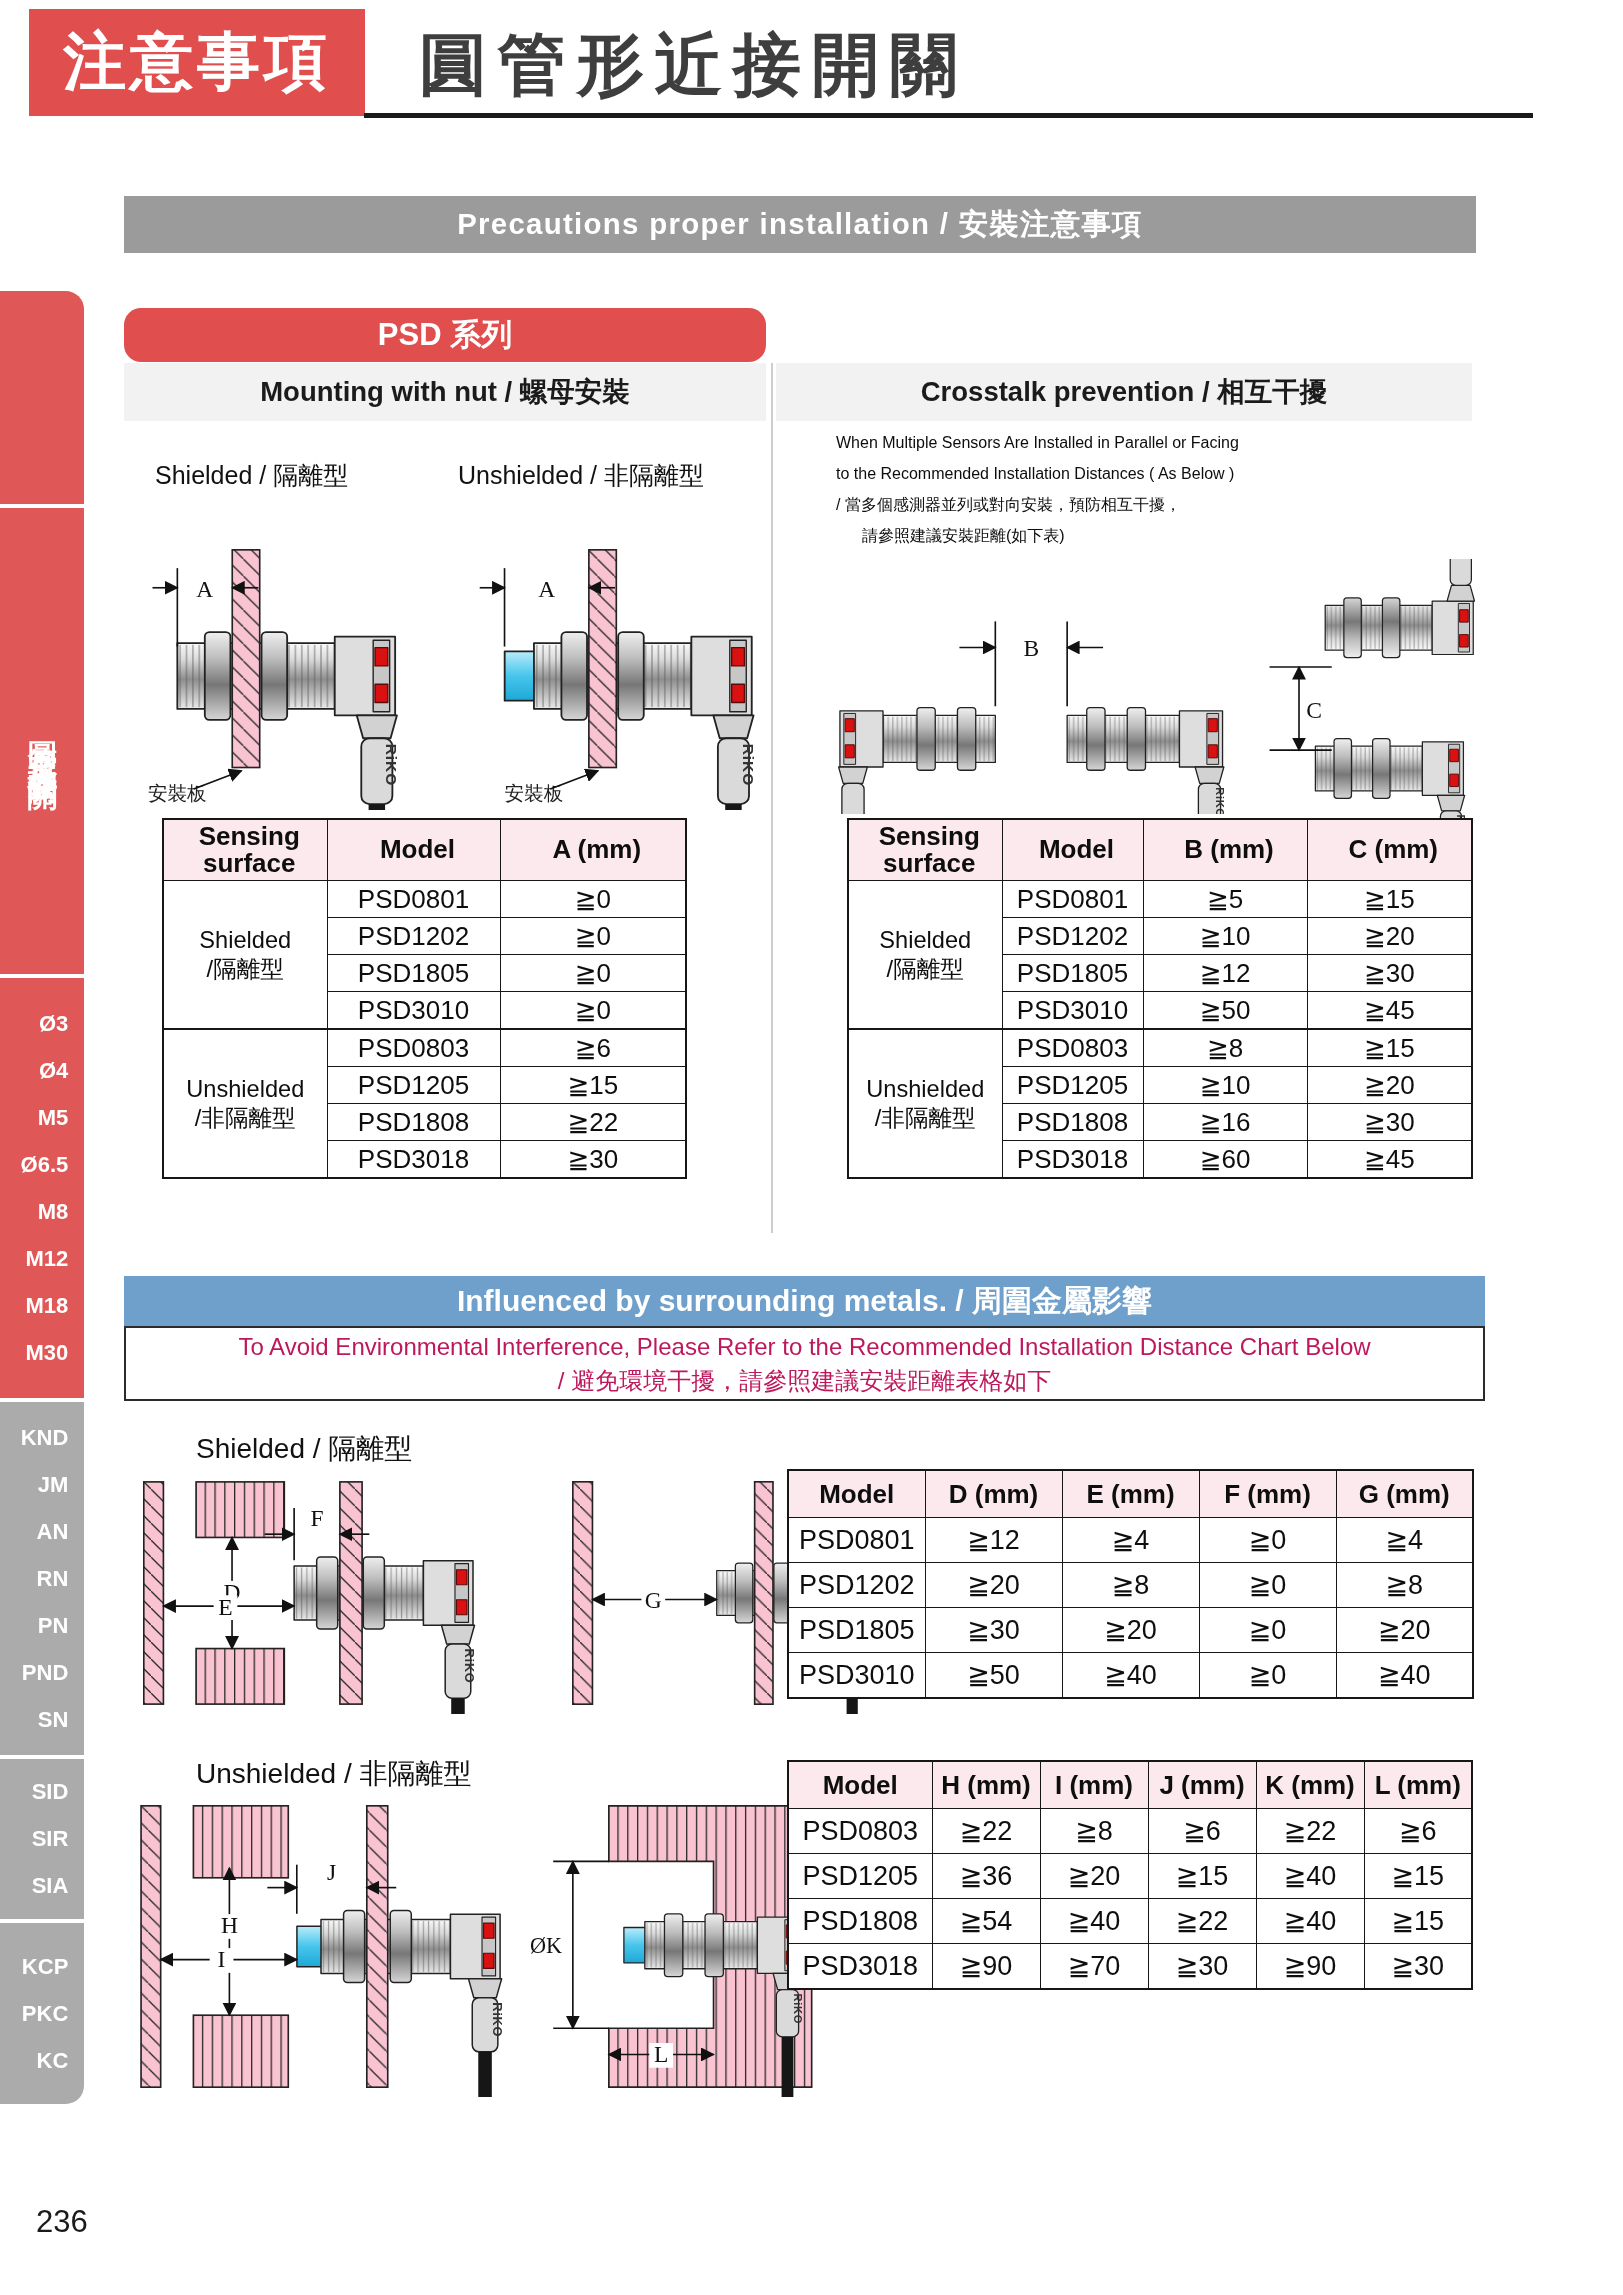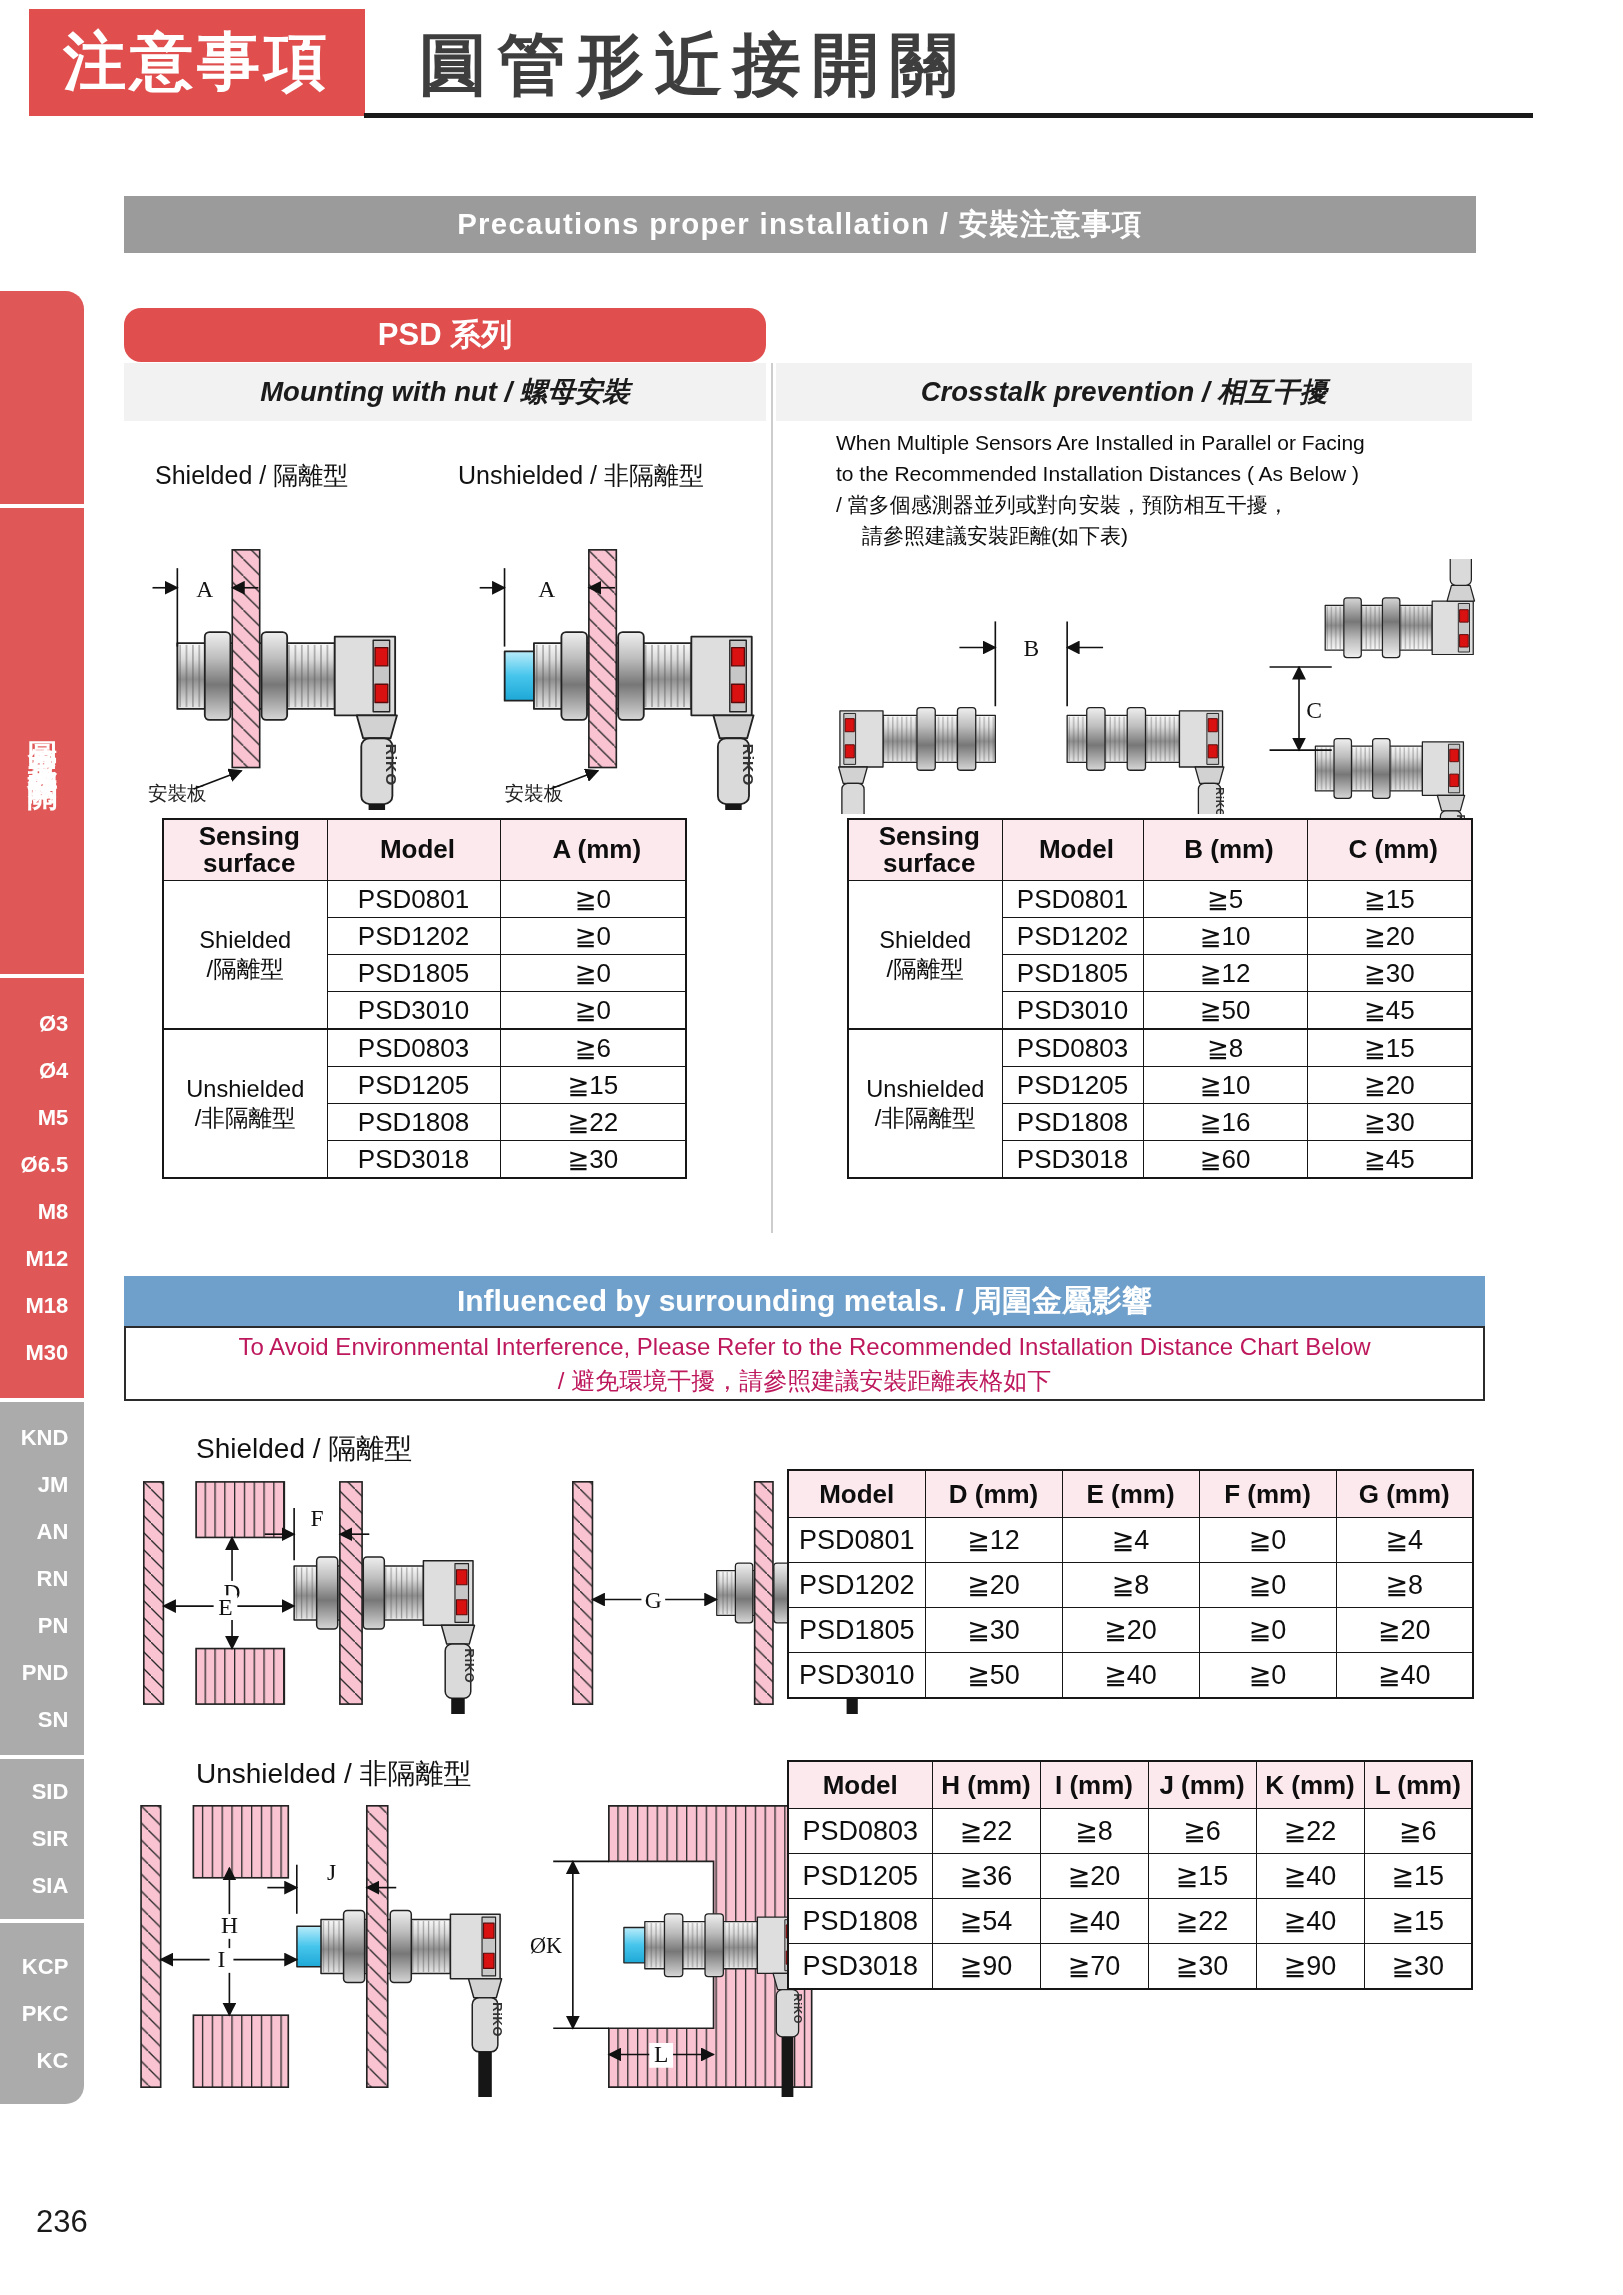--- a/index.html
+++ b/index.html
@@ -11,37 +11,37 @@
   .badge{left:29px;top:8.5px;width:336px;height:107px;background:#E04E4E;color:#fff;
          display:flex;align-items:center;justify-content:center;font-size:63px;font-weight:bold;letter-spacing:3.9px;}
   .title{left:419px;top:19.6px;font-size:68px;font-weight:bold;color:#3E3E3E;letter-spacing:10.5px;white-space:nowrap;}
   .underline{left:364px;top:113px;width:1169px;height:4.6px;background:#1A1A1A;}
 
   
   .banner{display:flex;align-items:center;justify-content:center;font-weight:bold;color:#fff;}
   .banner-precautions{left:124px;top:196px;width:1352px;height:57px;background:#9B9B9B;font-size:29.4px;letter-spacing:1.3px;}
   .banner-series{left:124px;top:308px;width:642px;height:54px;background:#E04E4E;font-size:31px;border-radius:17px;}
   .subbanner{display:flex;align-items:center;justify-content:center;background:#F2F2F2;color:#1B1B1B;
-             font-size:27.5px;font-weight:600;font-style:italic;}
+             font-size:27.5px;font-weight:600;}
   .subbanner-left{left:124px;top:363px;width:642px;height:58px;}
   .subbanner-right{left:776px;top:363px;width:696px;height:58px;}
   .divider-v{left:771px;top:363px;width:2px;height:870px;background:#CDCDCD;}
 
   .banner-metals{left:124px;top:1276px;width:1361px;height:50px;background:#6FA0CB;font-size:30px;}
   .metals-note{left:124px;top:1326px;width:1361px;height:75px;border:2px solid #2B2B2B;background:#fff;
                box-sizing:border-box;display:flex;flex-direction:column;align-items:center;justify-content:center;}
   .metals-note div{font-size:24px;line-height:34px;color:#be185d;font-weight:500;text-align:center;}
 
   
   .type-label{font-size:25px;font-weight:500;color:#111;white-space:nowrap;}
   .type-label-lg{font-size:28px;font-weight:500;color:#111;white-space:nowrap;}
 
   
   .para{left:836px;top:427px;width:661px;}
-  .para-line{font-size:21px;line-height:31px;font-weight:500;color:#0D0D0D;white-space:nowrap;}
+  .para-line{font-size:16px;line-height:31px;font-weight:500;color:#0D0D0D;white-space:nowrap;}
   .para-line.indent{padding-left:26px;}
 
   
   .sb{left:0;width:84px;background:#E05757;display:flex;flex-direction:column;justify-content:center;}
   .sb.gray{background:#ABABAB;}
   .sb-item{height:47px;display:flex;align-items:center;justify-content:flex-end;
            padding-right:15.7px;color:#fff;font-weight:bold;font-size:22px;}
   .sb-tab-text{writing-mode:vertical-rl;text-orientation:upright;margin:auto;color:#fff;
                font-size:30px;font-weight:bold;letter-spacing:6.5px;}
 

